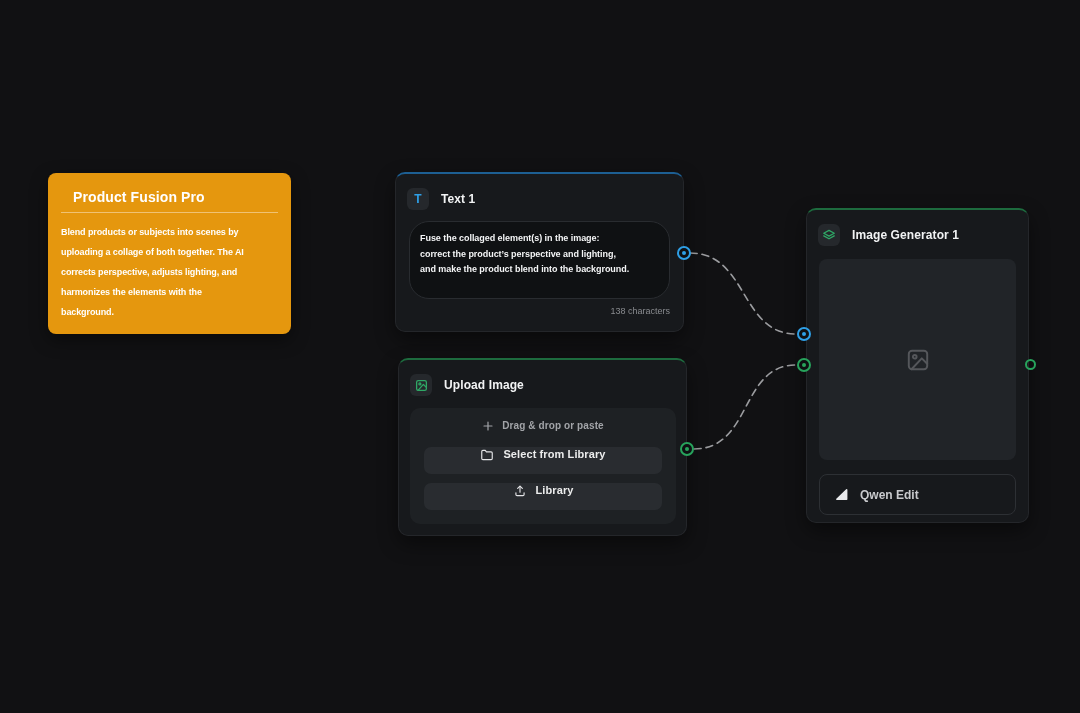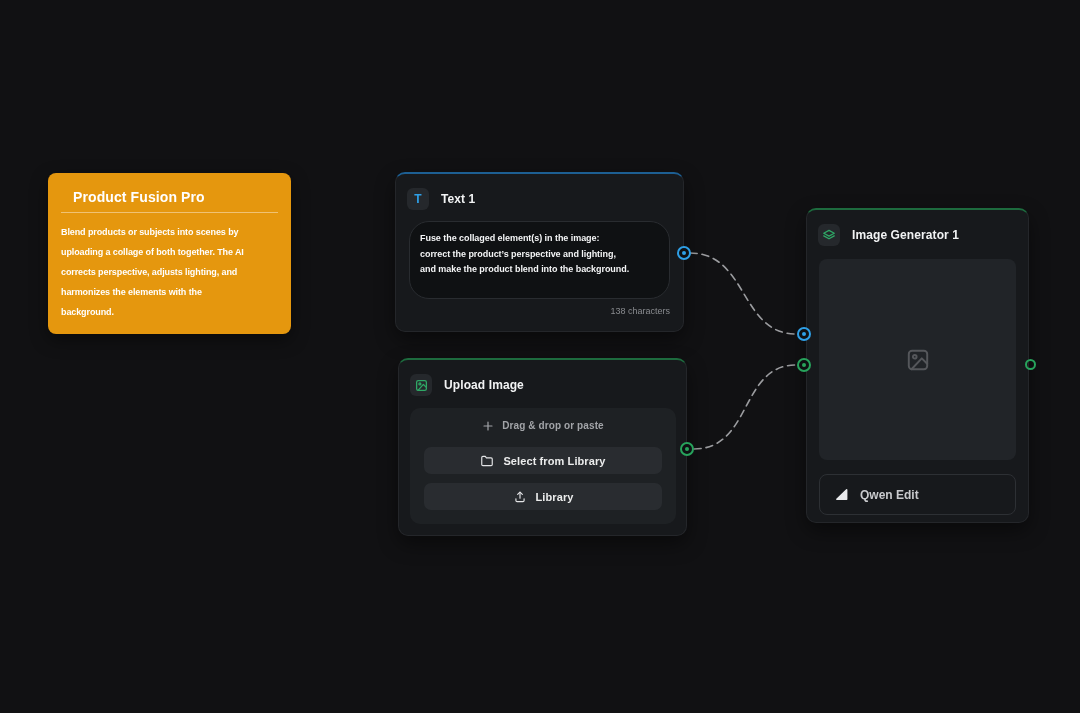--- a/index.html
+++ b/index.html
@@ -50,21 +50,21 @@
 
   
   .upload-node { left: 398px; top: 358px; width: 289px; height: 178px; border-top: 2px solid #1d6b3e; }
   .upload-panel {
     margin: 1px 10px 0 11px; height: 116px; background: #1e2124; border-radius: 10px;
     padding: 12px 14px 14px 14px;
   }
   .drop-row { display: flex; align-items: flex-start; justify-content: center; gap: 8px; height: 18px; margin-bottom: 9px; }
   .drop-label { font-size: 10px; font-weight: 600; color: #a2a4a8; letter-spacing: .1px; }
   .panel-btn {
-    display: flex; align-items: center; justify-content: center; gap: 9px;
+    display: flex; align-items: flex-start; justify-content: center; gap: 9px;
     width: 100%; height: 27px; background: #292c30; border: none; border-radius: 7px;
     margin-bottom: 9px; cursor: pointer;
   }
   .panel-btn:last-child { margin-bottom: 0; }
   .btn-label { font-size: 11px; font-weight: bold; color: #eceded; letter-spacing: .1px; }
 
   
   .generator-node { left: 806px; top: 208px; width: 223px; height: 315px; border-top: 2px solid #1d6b3e; }
   .gen-placeholder {
     margin: 2px 12px 0 12px; height: 201px; background: #212428; border-radius: 8px;

